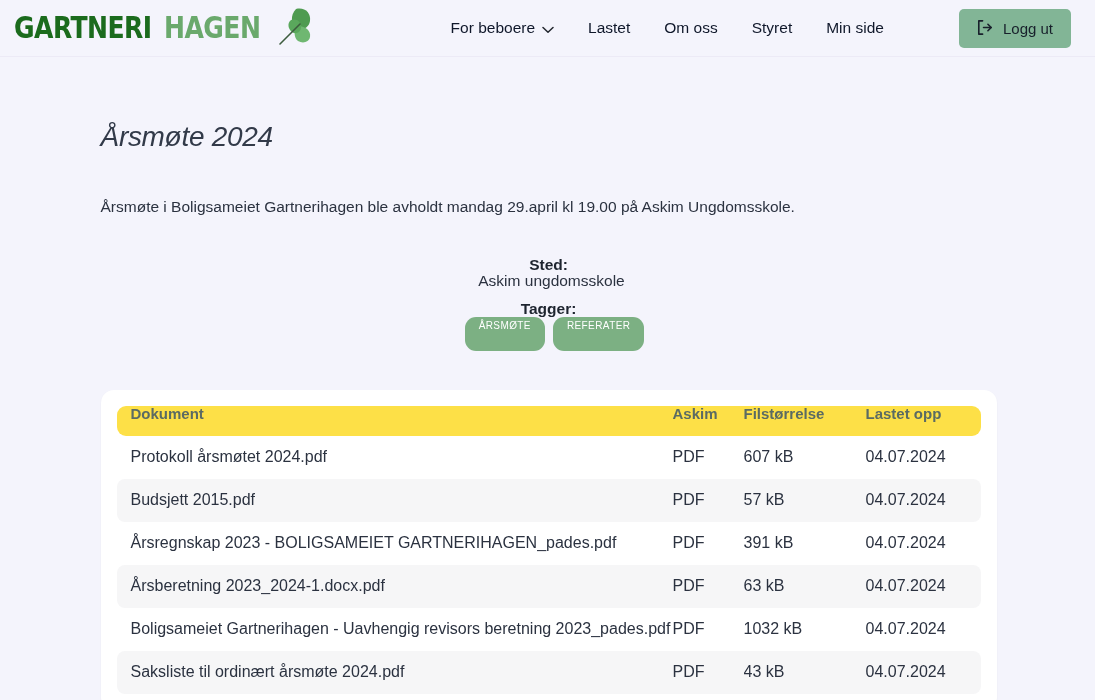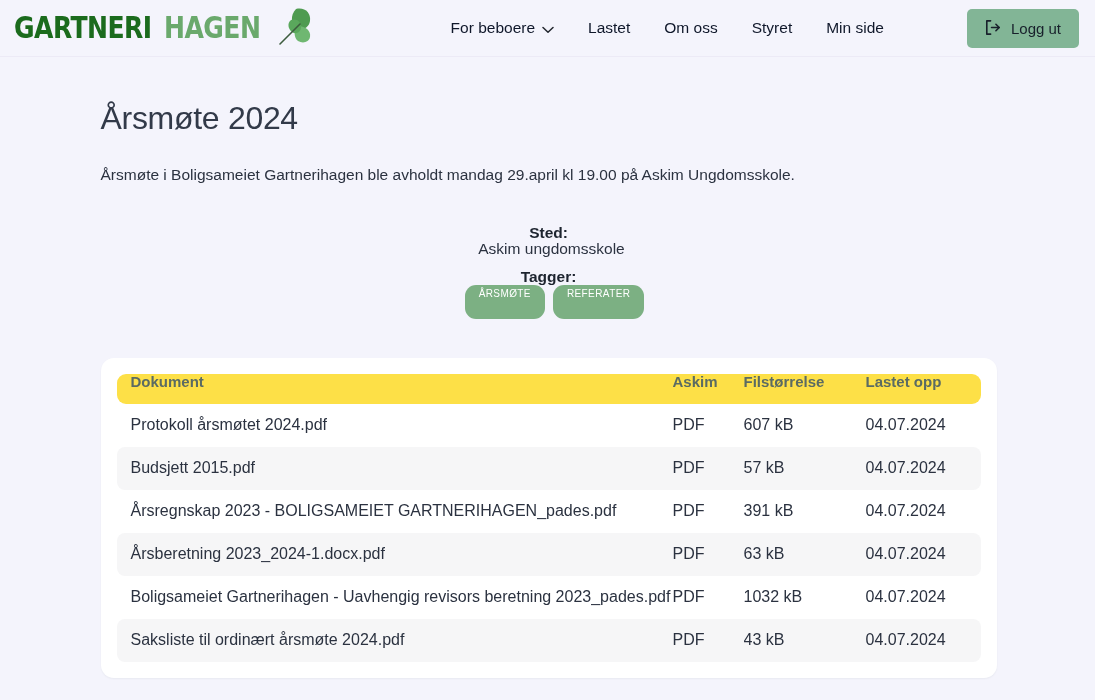--- a/index.html
+++ b/index.html
@@ -66,21 +66,21 @@
     align-items: center;
     gap: 7px;
     white-space: nowrap;
     cursor: pointer;
     line-height: 1;
   }
   .chevron { display: block; flex: 0 0 auto; margin-top: 2px; }
 
   .logout-btn {
     position: absolute;
-    right: 16px;
+    right: 24px;
     top: 9px;
     height: 39px;
     padding: 0 18px 0 16px;
     background: #82b596;
     border: none;
     border-radius: 5px;
     display: flex;
     align-items: center;
     gap: 9px;
     font-family: inherit;
@@ -93,30 +93,31 @@
   .page {
     padding: 0 0 0 0;
   }
   .content {
     width: 910px;
     margin: 0 auto;
     padding-left: 8px;
   }
 
   .page-title {
-    font-size: 32px;
+    font-size: 28px;
     font-weight: 400;
     color: #323a49;
     letter-spacing: -0.3px;
-    margin-top: 43px;
+    margin-top: 64px;
     line-height: 1.15;
+    font-style: italic;
   }
 
   .intro {
-    margin-top: 26px;
+    margin-top: 42px;
     font-size: 15.5px;
     color: #2b3240;
     line-height: 1.5;
   }
 
   .meta {
     margin-top: 39px;
     font-size: 15.5px;
     color: #2b3240;
     line-height: 1;

